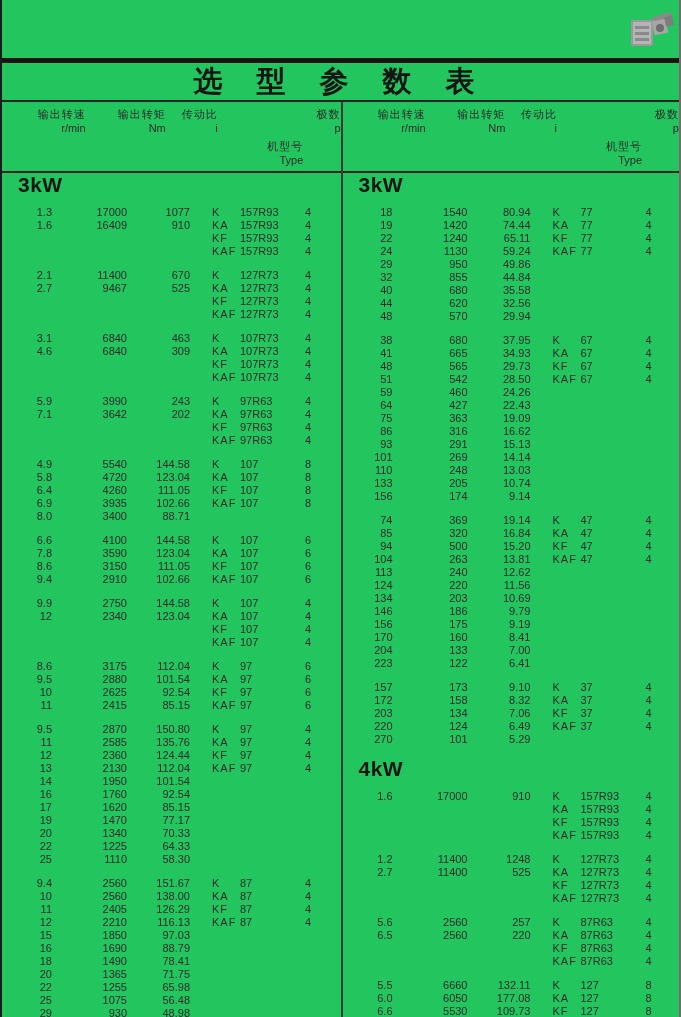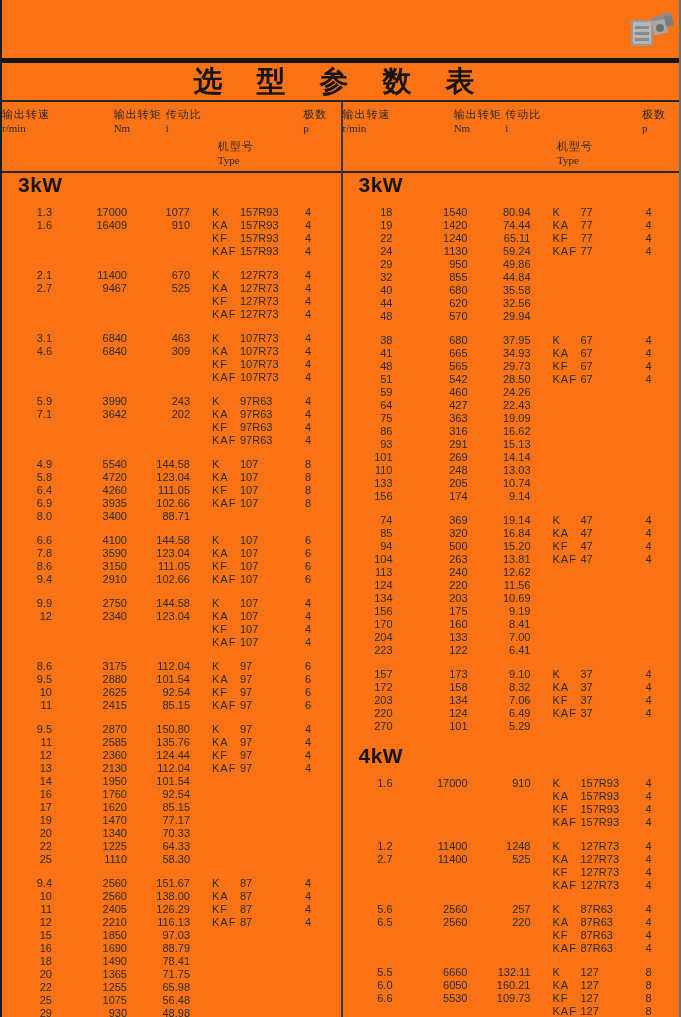--- a/index.html
+++ b/index.html
@@ -1,20 +1,20 @@
 <!DOCTYPE html>
 <html><head>
 <meta charset="utf-8">
 <style>
   html,body{margin:0;padding:0;background:#e8e8e8;}
   .sheet{
     position:relative;
     width:681px;height:1017px;
     margin:0 auto;
-    background:#f97316;
+    background:#22c55e;
     overflow:hidden;
     font-family:"Liberation Sans","DejaVu Sans",sans-serif;
     color:#2b2b2b;
     box-sizing:border-box;
     border-left:2px solid #1c1c1c;
     border-right:2px solid #6f6f6f;
   }
   .masthead{position:relative;height:58px;}
   .product-photo{position:absolute;top:4px;right:4px;width:52px;height:52px;}
   .thick-rule{height:5px;background:#151515;margin:0;}
@@ -36,21 +36,21 @@
     border-top:2px solid #262626;
     height:calc(1017px - 58px - 5px - 37px - 2px);
   }
   .half{width:50%;box-sizing:border-box;}
   .half.right{border-left:2px solid #3a3a3a;}
   .col-header{
     display:flex;
     border-bottom:2px solid #262626;
     padding:5px 0 4px 0;
   }
-  .hcell{text-align:left;font-size:11px;line-height:14px;font-family:Liberation Serif, serif;}
+  .hcell{text-align:right;font-size:11px;line-height:14px;}
   .hcell .cn{letter-spacing:1px;}
   .hc-speed{width:90px;}
   .hc-torque{width:56px;margin-left:28px;}
   .hc-ratio{width:56px;}
   .hc-type{width:92px;margin-top:32px;}
   .hc-poles{width:40px;}
   .power-heading{
     font-size:21px;
     font-weight:bold;
     color:#151515;
@@ -946,20 +946,29 @@
             <div class="row">
               <span class="c speed">134</span>
               <span class="c torque">203</span>
               <span class="c ratio">10.69</span>
               <span class="c spacer"></span>
               <span class="c tprefix"></span>
               <span class="c tmodel"></span>
               <span class="c poles"></span>
             </div>
             <div class="row">
+              <span class="c speed">146</span>
+              <span class="c torque">186</span>
+              <span class="c ratio">9.79</span>
+              <span class="c spacer"></span>
+              <span class="c tprefix"></span>
+              <span class="c tmodel"></span>
+              <span class="c poles"></span>
+            </div>
+            <div class="row">
               <span class="c speed">156</span>
               <span class="c torque">175</span>
               <span class="c ratio">9.19</span>
               <span class="c spacer"></span>
               <span class="c tprefix"></span>
               <span class="c tmodel"></span>
               <span class="c poles"></span>
             </div>
             <div class="row">
               <span class="c speed">170</span>
@@ -1157,21 +1166,21 @@
               <span class="c torque">6660</span>
               <span class="c ratio">132.11</span>
               <span class="c spacer"></span>
               <span class="c tprefix">K</span>
               <span class="c tmodel">127</span>
               <span class="c poles">8</span>
             </div>
             <div class="row">
               <span class="c speed">6.0</span>
               <span class="c torque">6050</span>
-              <span class="c ratio">160.21</span>
+              <span class="c ratio">177.08</span>
               <span class="c spacer"></span>
               <span class="c tprefix">KA</span>
               <span class="c tmodel">127</span>
               <span class="c poles">8</span>
             </div>
             <div class="row">
               <span class="c speed">6.6</span>
               <span class="c torque">5530</span>
               <span class="c ratio">109.73</span>
               <span class="c spacer"></span>

